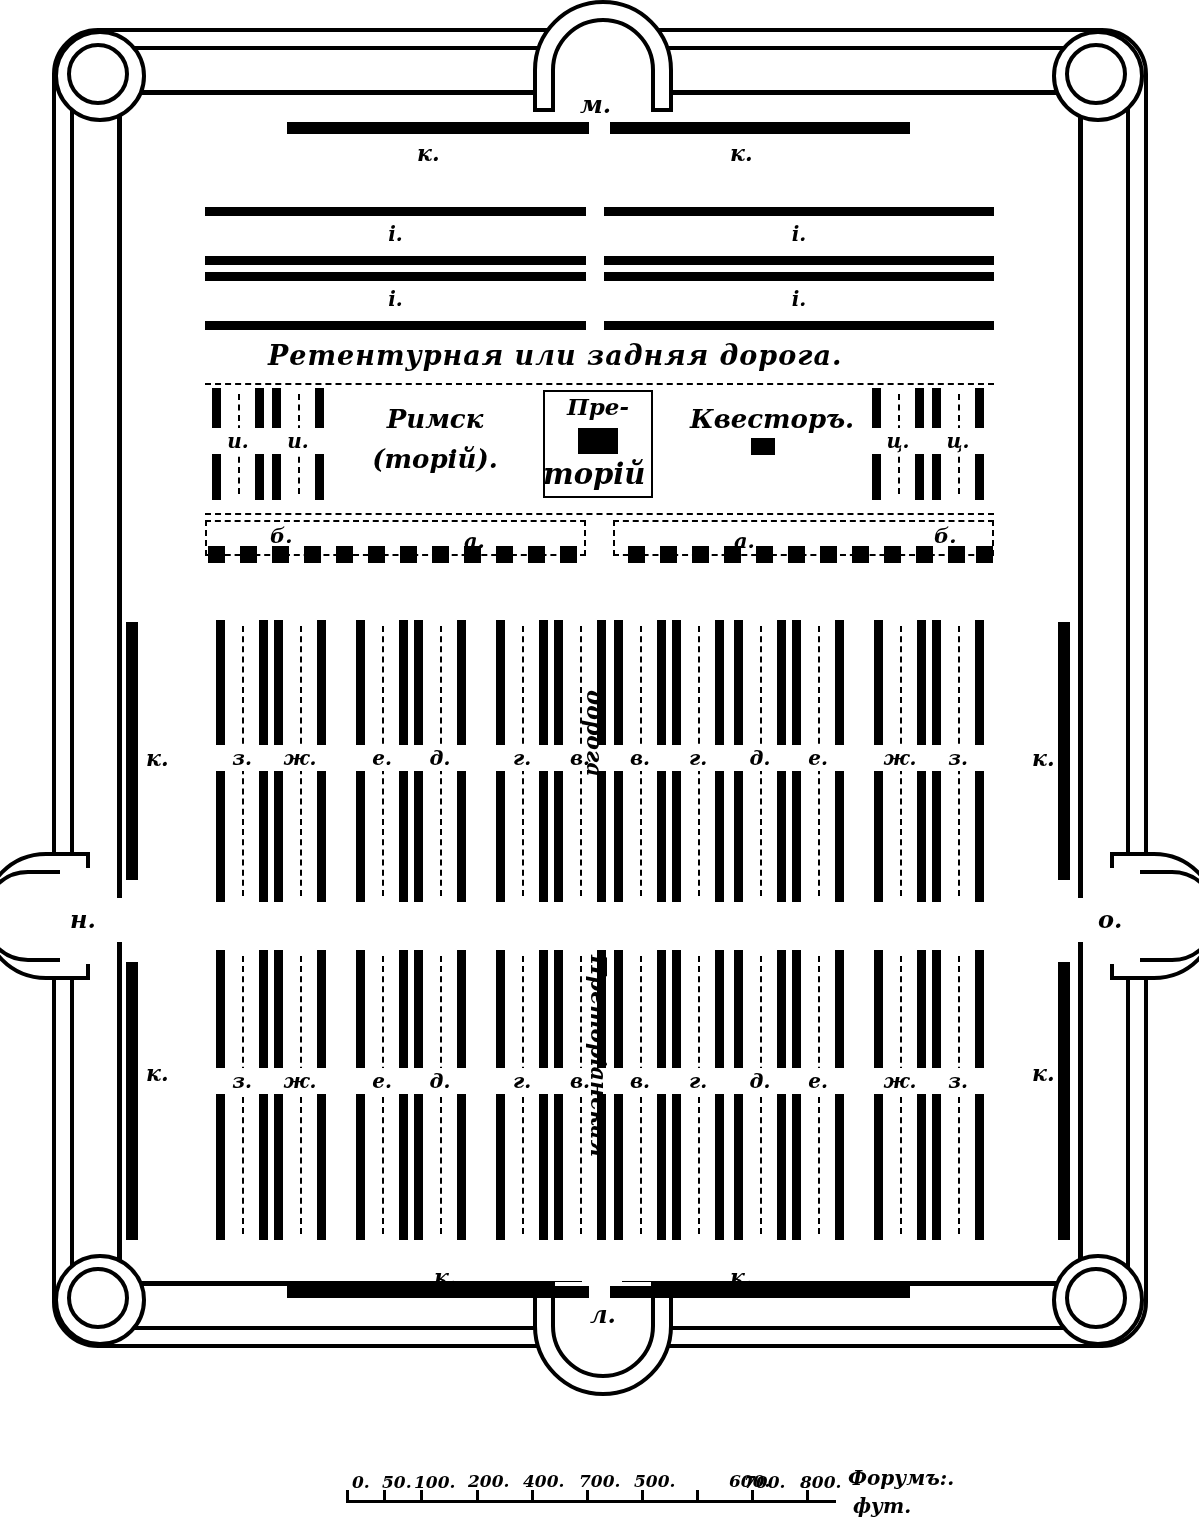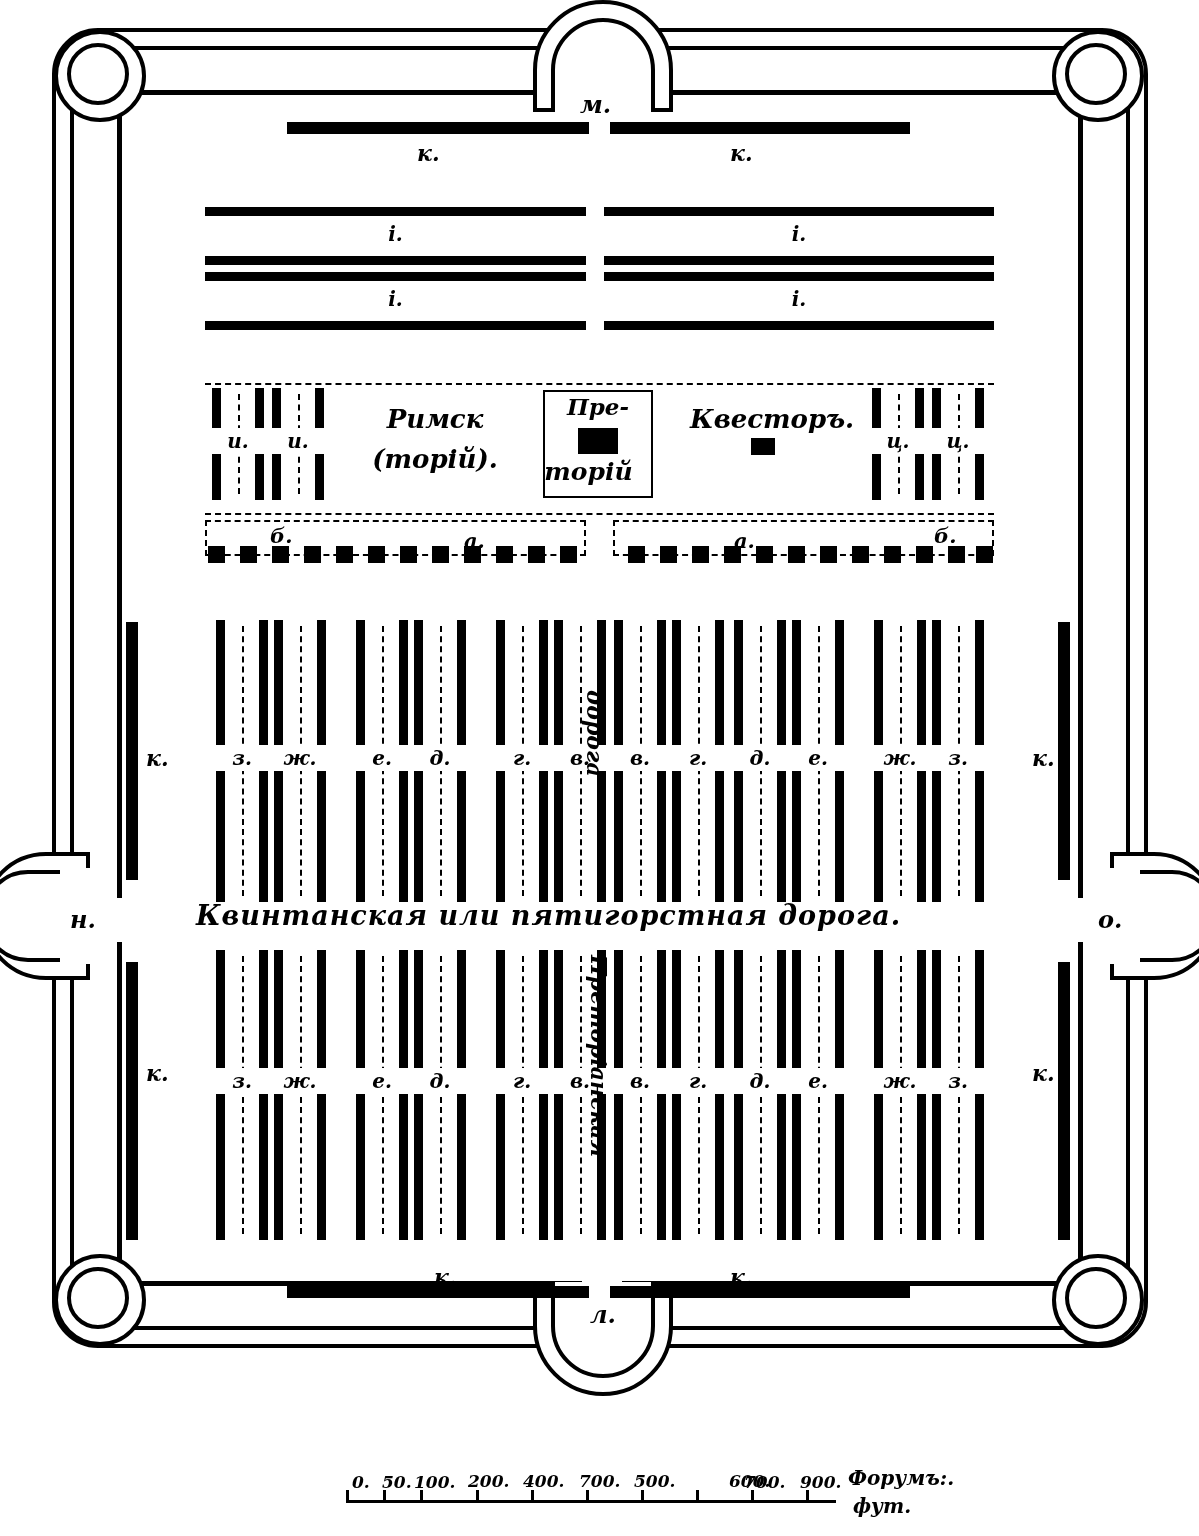--- a/index.html
+++ b/index.html
@@ -145,20 +145,21 @@
     <div class="dashH"></div>
     <div class="txt" style="top:14px;">i.</div>
   </div>
   <div class="blk" style="left:604px;top:272px;width:390px;height:58px;">
     <div class="edgeT"></div>
       <div class="edgeB"></div>
     <div class="dashH"></div>
     <div class="txt" style="top:14px;">i.</div>
   </div>
 
+  <div class="road" style="left:268px;top:340px;">Ретентурная или задняя дорога.</div>
 
   <div class="dashbox" style="left:205px;top:383px;width:789px;height:132px;border:0;border-top:2px dashed #000;border-bottom:2px dashed #000;"></div>
 
   <div class="blk" style="left:212px;top:388px;width:52px;height:112px;">
     <div class="edgeL"></div>
       <div class="edgeR"></div>
     <div class="dashV"></div>
     <div class="txt" style="top:40px;">и.</div>
   </div>
   <div class="blk" style="left:272px;top:388px;width:52px;height:112px;">
@@ -180,21 +181,21 @@
     <div class="dashV"></div>
     <div class="txt" style="top:40px;">ц.</div>
   </div>
 
   <div class="bigtxt" style="left:340px;top:405px;width:190px;">Римск</div>
   <div class="bigtxt" style="left:340px;top:445px;width:190px;">(торій).</div>
 
   <div class="abs" style="left:543px;top:390px;width:110px;height:108px;border:2px solid #000;background:#fff;box-sizing:border-box;"></div>
   <div class="bigtxt" style="left:543px;top:394px;width:110px;font-size:23px;">Пре-</div>
   <div class="abs" style="left:578px;top:428px;width:40px;height:26px;background:#000;"></div>
-  <div class="bigtxt" style="left:543px;top:458px;width:91px;font-size:25px;">торій</div>
+  <div class="bigtxt" style="left:543px;top:458px;width:91px;font-size:29px;">торій</div>
 
   <div class="bigtxt" style="left:690px;top:405px;width:160px;">Квесторъ.</div>
   <div class="abs" style="left:751px;top:438px;width:24px;height:17px;background:#000;"></div>
 
   <div class="dashbox" style="left:205px;top:520px;width:381px;height:36px;"></div>
   <div class="dashbox" style="left:613px;top:520px;width:381px;height:36px;"></div>
   <div class="lbl" style="left:266px;top:523px;font-size:21px;font-weight:bold;background:#fff;padding:0 4px;">б.</div>
   <div class="lbl" style="left:460px;top:528px;font-size:21px;font-weight:bold;background:#fff;padding:0 4px;">а.</div>
   <div class="lbl" style="left:730px;top:528px;font-size:21px;font-weight:bold;background:#fff;padding:0 4px;">а.</div>
   <div class="lbl" style="left:930px;top:523px;font-size:21px;font-weight:bold;background:#fff;padding:0 4px;">б.</div>
@@ -302,21 +303,20 @@
   </div>
   <div class="blk" style="left:932px;top:620px;width:52px;height:282px;">
     <div class="edgeL"></div>
       <div class="edgeR"></div>
       <div class="dashV"></div>
     <div class="txt" style="top:125px;">з.</div>
   </div>
 
   <div class="road-v" style="left:608px;top:690px;transform:rotate(90deg);">дорога</div>
 
-  <div class="road" style="left:196px;top:900px;">Квинтанская или пятигорстная дорога.</div>
 
   <div class="blk" style="left:216px;top:950px;width:52px;height:290px;">
     <div class="edgeL"></div>
       <div class="edgeR"></div>
       <div class="dashV"></div>
     <div class="txt" style="top:118px;">з.</div>
   </div>
   <div class="blk" style="left:274px;top:950px;width:52px;height:290px;">
     <div class="edgeL"></div>
       <div class="edgeR"></div>
@@ -405,18 +405,18 @@
 
   <div class="scale-num" style="left:352px;top:1472px;">0.</div>
   <div class="scale-num" style="left:382px;top:1472px;">50.</div>
   <div class="scale-num" style="left:414px;top:1472px;">100.</div>
   <div class="scale-num" style="left:468px;top:1471px;">200.</div>
   <div class="scale-num" style="left:523px;top:1471px;">400.</div>
   <div class="scale-num" style="left:579px;top:1471px;">700.</div>
   <div class="scale-num" style="left:634px;top:1471px;">500.</div>
   <div class="scale-num" style="left:729px;top:1471px;">600.</div>
   <div class="scale-num" style="left:744px;top:1472px;">700.</div>
-  <div class="scale-num" style="left:800px;top:1472px;">900.</div>
+  <div class="scale-num" style="left:800px;top:1472px;">800.</div>
 
   <div class="scale-cap" style="left:848px;top:1466px;">Форумъ:.</div>
   <div class="scale-cap" style="left:853px;top:1494px;">фут.</div>
 
 </div>
 
 </body></html>

